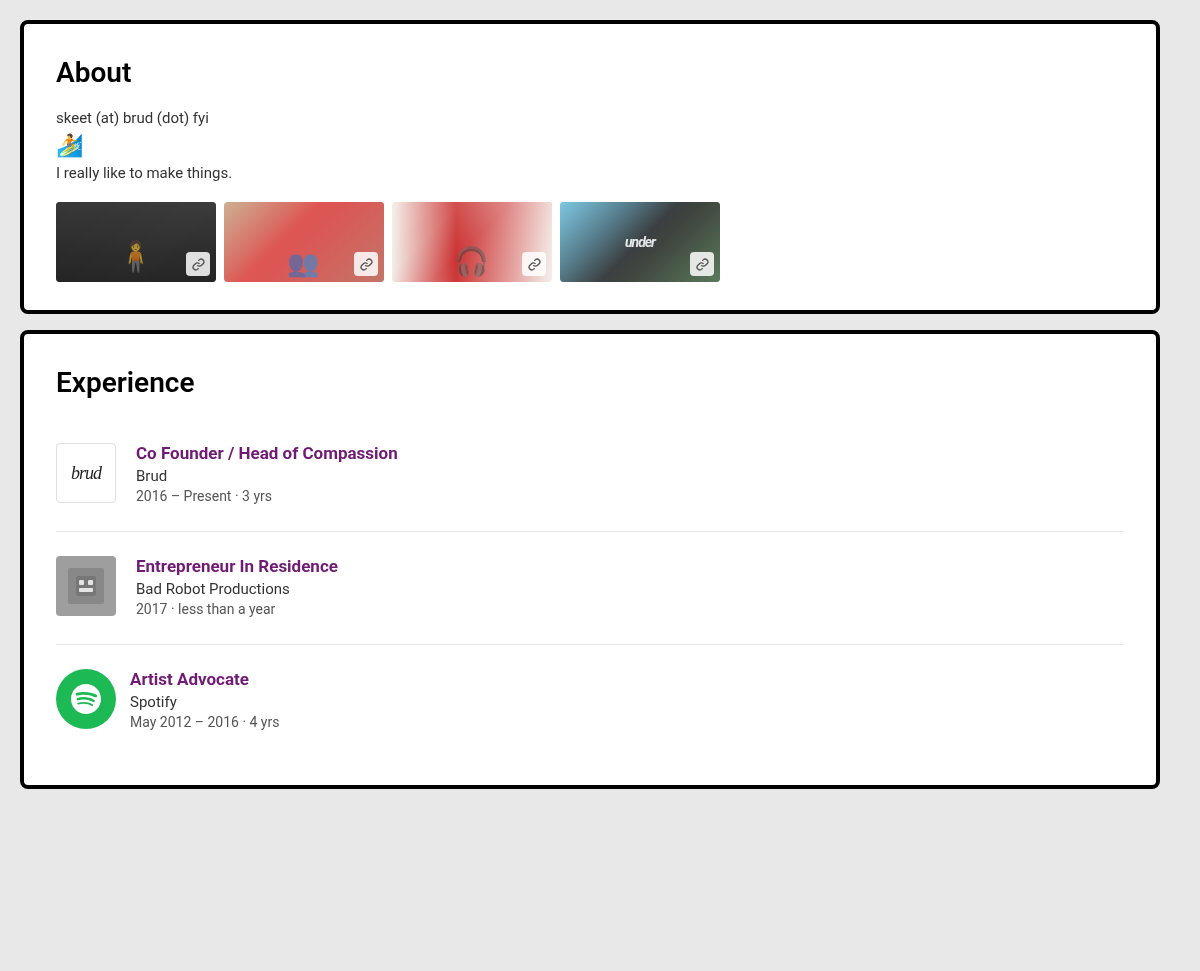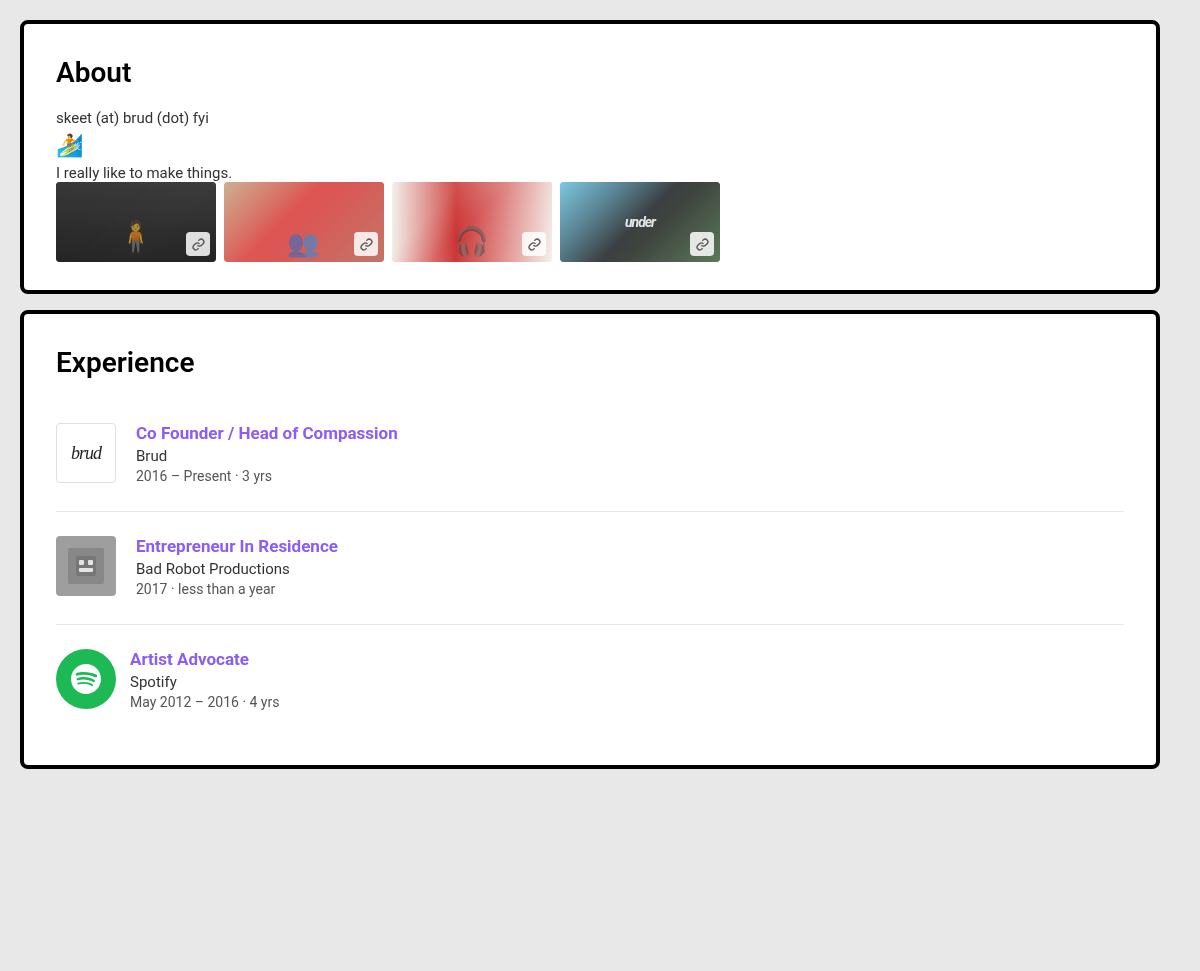--- a/index.html
+++ b/index.html
@@ -28,20 +28,21 @@
       margin-bottom: 6px;
     }
     .about-emoji {
       font-size: 22px;
       margin-bottom: 6px;
       display: block;
     }
     .about-desc {
       font-size: 15px;
       color: #333333;
+      margin-bottom: 20px;
     }
     .photos-row {
       display: flex;
       gap: 8px;
       flex-wrap: wrap;
     }
     .photo-item {
       position: relative;
       width: 160px;
       height: 80px;
@@ -106,21 +107,21 @@
     .logo-spotify {
       background: #1db954;
       border-radius: 50%;
     }
     .experience-details {
       flex: 1;
     }
     .exp-title {
       font-size: 17px;
       font-weight: 700;
-      color: #8b5cf6;
+      color: #701a75;
       margin-bottom: 4px;
     }
     .exp-company {
       font-size: 15px;
       color: #333333;
       margin-bottom: 3px;
     }
     .exp-duration {
       font-size: 14px;
       color: #555555;

